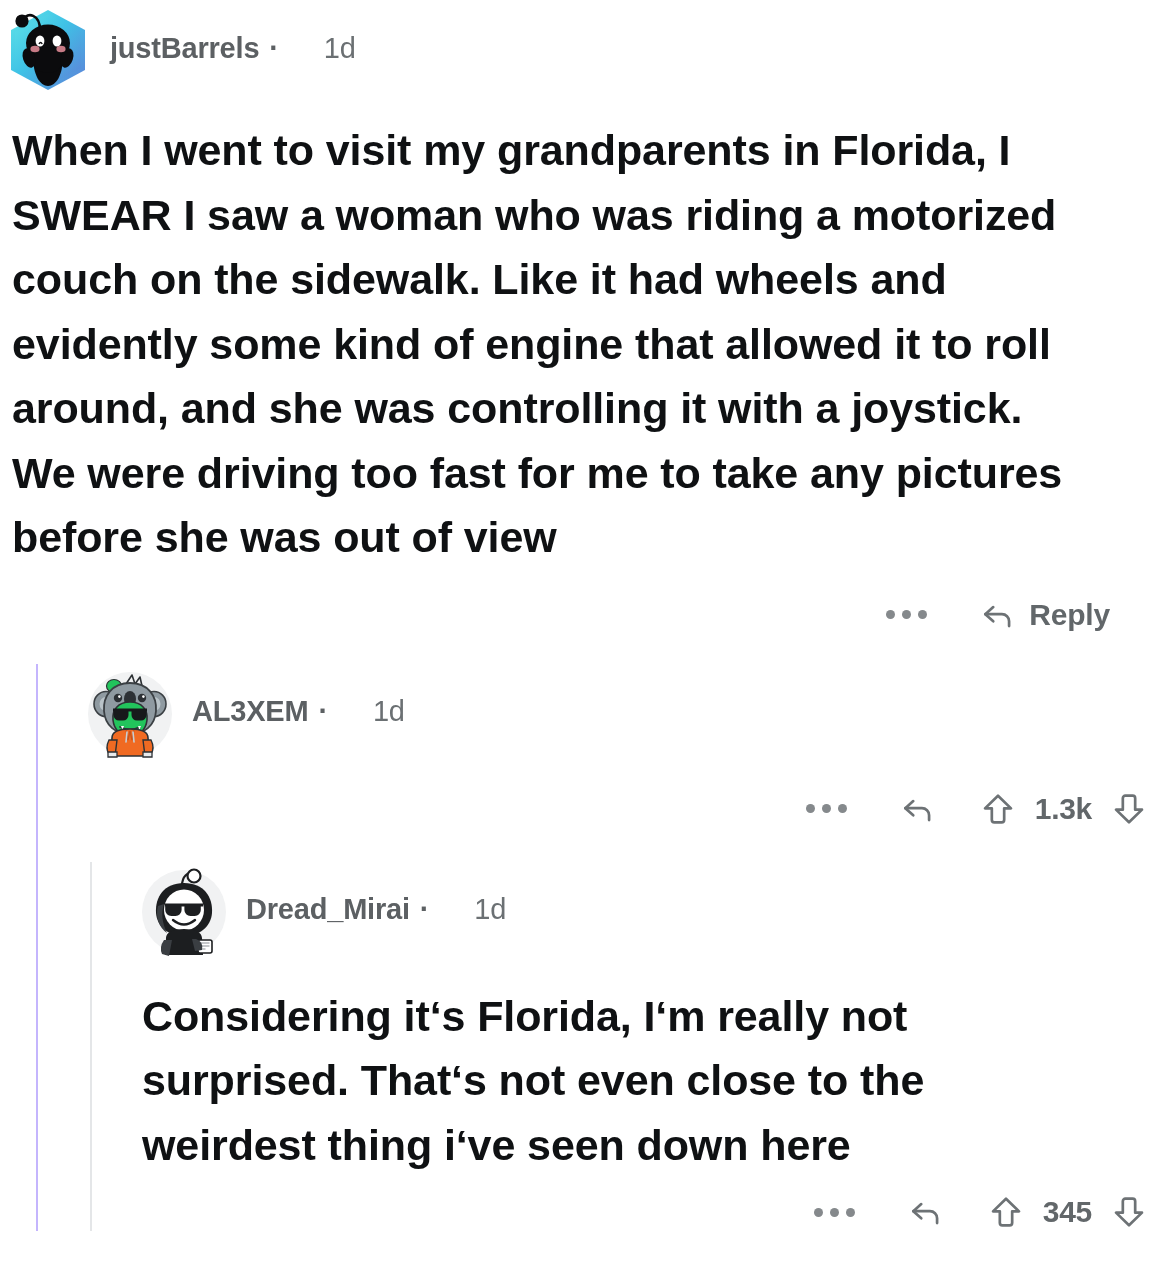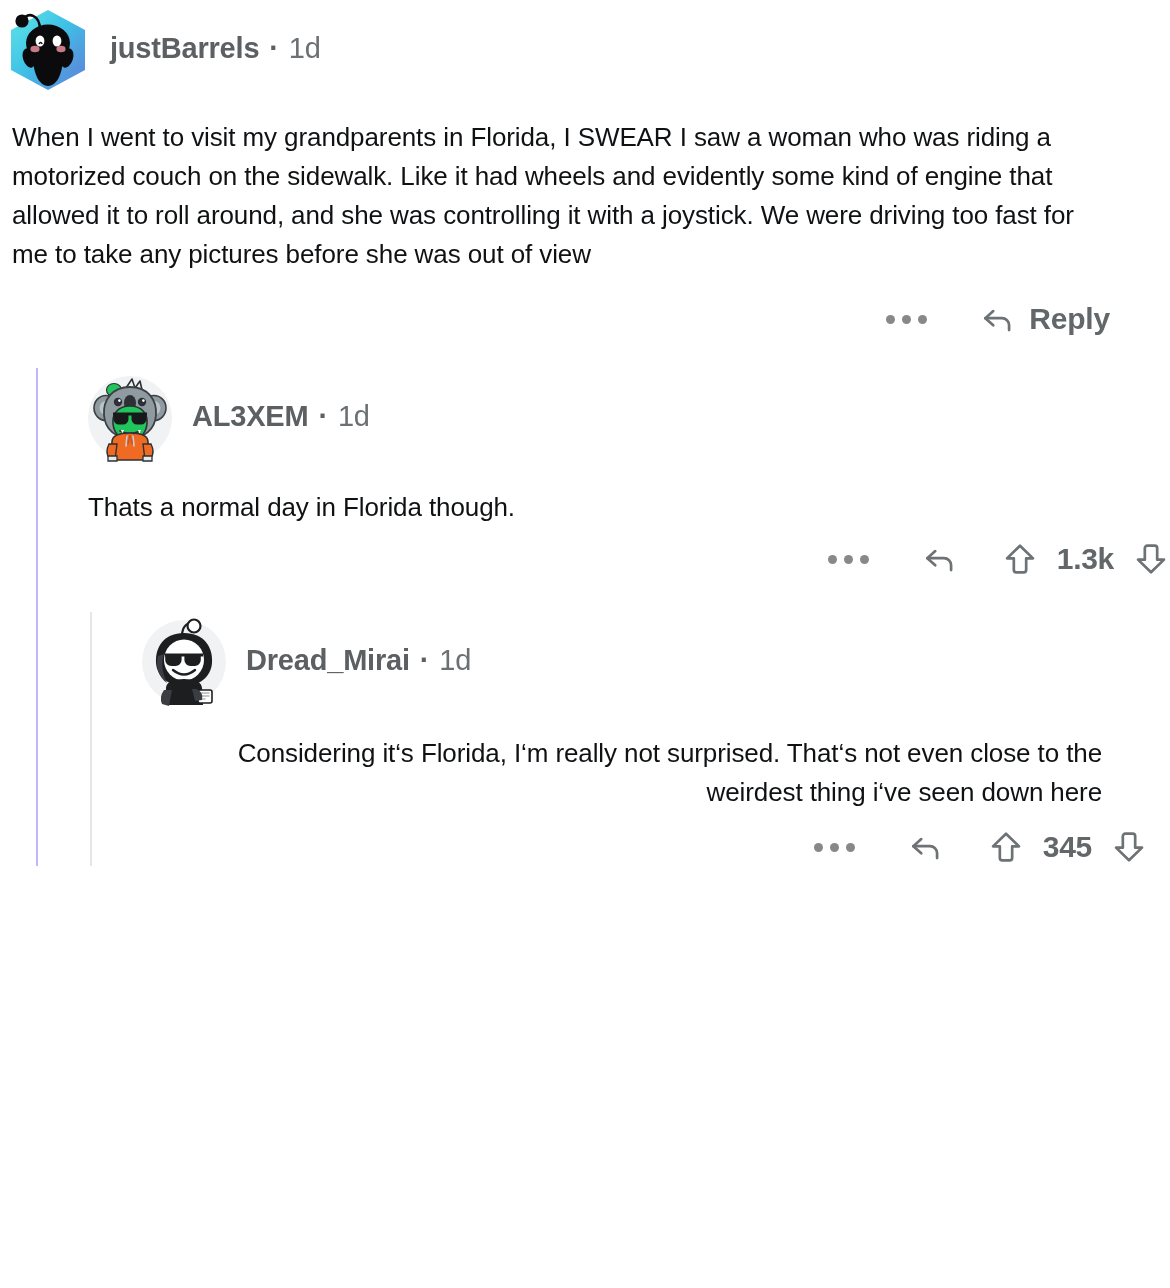--- a/index.html
+++ b/index.html
@@ -66,44 +66,44 @@
     font-weight: 700;
     color: #5c6063;
     letter-spacing: -0.2px;
   }
   .c-meta .username { font-weight: 700; }
   .c-meta .dot {
     font-weight: 700;
     margin: 0 10px;
     color: #5c6063;
   }
-  .c-meta .age { font-weight: 400; color: #6b7073; }
+  .c-meta .age { font-weight: 400; color: #6b7073; margin-left: 35px; }
 
   
   .c-body {
-    font-size: 26px;
+    font-size: 43px;
     line-height: 1.5;
     color: #0f1113;
     letter-spacing: -0.1px;
-    font-weight: 400;
+    font-weight: 700;
   }
   .depth-0 .c-body { margin: 22px 0 0 12px; max-width: 1075px; }
   .depth-1 .c-body { margin: 24px 0 0 6px; max-width: 1010px; }
   .depth-2 .c-body { margin: 26px 0 0 6px; max-width: 960px; }
 
   
   .c-actions {
     display: flex;
     align-items: center;
     justify-content: flex-end;
     gap: 0;
     color: #6d7275;
   }
   .depth-0 .c-actions { margin-top: 26px; padding-right: 18px; }
-  .depth-1 .c-actions { margin-top: 13px; }
+  .depth-1 .c-actions { margin-top: 30px; padding-right: 22px; }
   .depth-2 .c-actions { margin-top: 16px; padding-right: 22px; }
 
   .act {
     display: flex;
     align-items: center;
     gap: 12px;
     color: #6d7275;
   }
   .act-overflow { margin-right: 52px; }
   .act-reply { margin-right: 42px; }
@@ -254,21 +254,20 @@
           <path d="M61 88 h9 v5 h-9 z" fill="#e7eaec" stroke="#2d3135" stroke-width="1.3"></path>
         </svg>
       </div>
       <div class="c-meta">
         <span class="username">AL3XEM</span>
         <span class="dot">·</span>
         <span class="age">1d</span>
       </div>
     </div>
 
-    <div class="c-body">Thats a normal day in Florida though.</div>
 
     <div class="c-actions">
       <div class="act act-overflow">
         <span class="dots">
             <i></i>
             <i></i>
             <i></i>
           </span>
       </div>
       <div class="act act-reply">
@@ -288,21 +287,21 @@
         </span>
         <span class="count">1.3k</span>
         <span>
           <svg class="icon" width="38" height="38" viewBox="0 0 24 24" fill="none" stroke="#6d7275" stroke-width="1.7" stroke-linecap="round" stroke-linejoin="round">
             <path d="M12 20.4 L3.8 12.4 h4.3 V5.2 a1.6 1.6 0 0 1 1.6 -1.6 h4.6 a1.6 1.6 0 0 1 1.6 1.6 v7.2 h4.3 Z"></path>
           </svg>
         </span>
       </div>
     </div>
 
-    <div class="comment depth-2" style="margin-top:34px;text-align:right;">
+    <div class="comment depth-2" style="margin-top:34px;">
 
       <div class="c-header">
         <div class="avatar">
           <svg viewBox="0 0 96 96" xmlns="http://www.w3.org/2000/svg">
             <circle cx="48" cy="50" r="42" fill="#f1f2f3"></circle>
 
             <path d="M46 24 C 46 14, 52 10, 56 12" stroke="#1c1e20" stroke-width="2.2" fill="none" stroke-linecap="round"></path>
             <circle cx="58" cy="14" r="6.5" fill="#ffffff" stroke="#1c1e20" stroke-width="2.2"></circle>
 
             <path d="M48 21 C 28 21, 19 35, 20 51 C 21 65, 33 74, 48 74 C 63 74, 75 65, 76 51 C 77 35, 68 21, 48 21 Z" fill="#1c1e20"></path>

